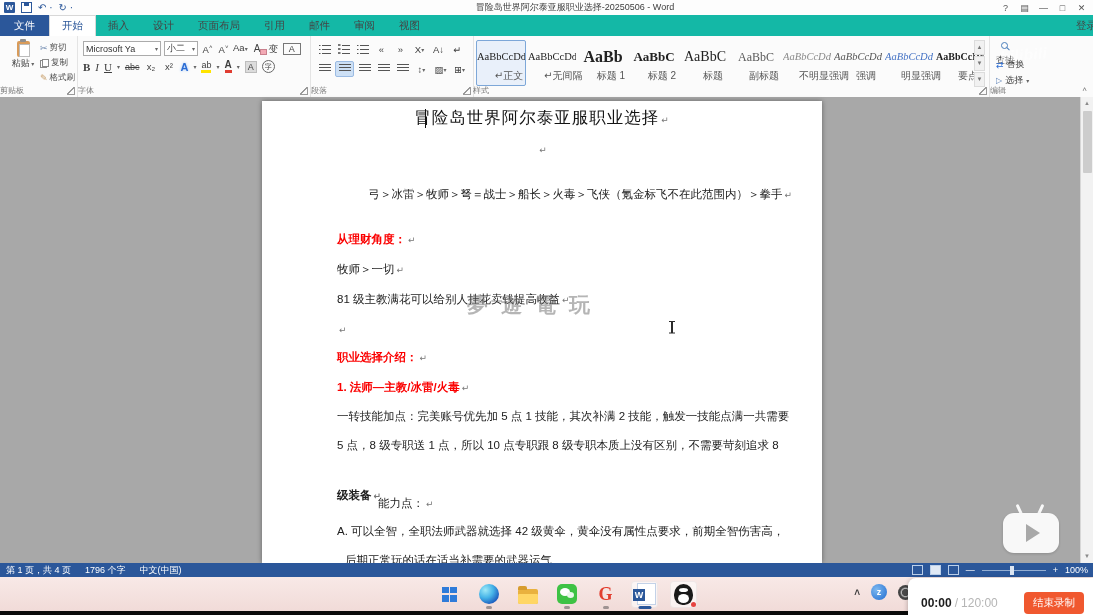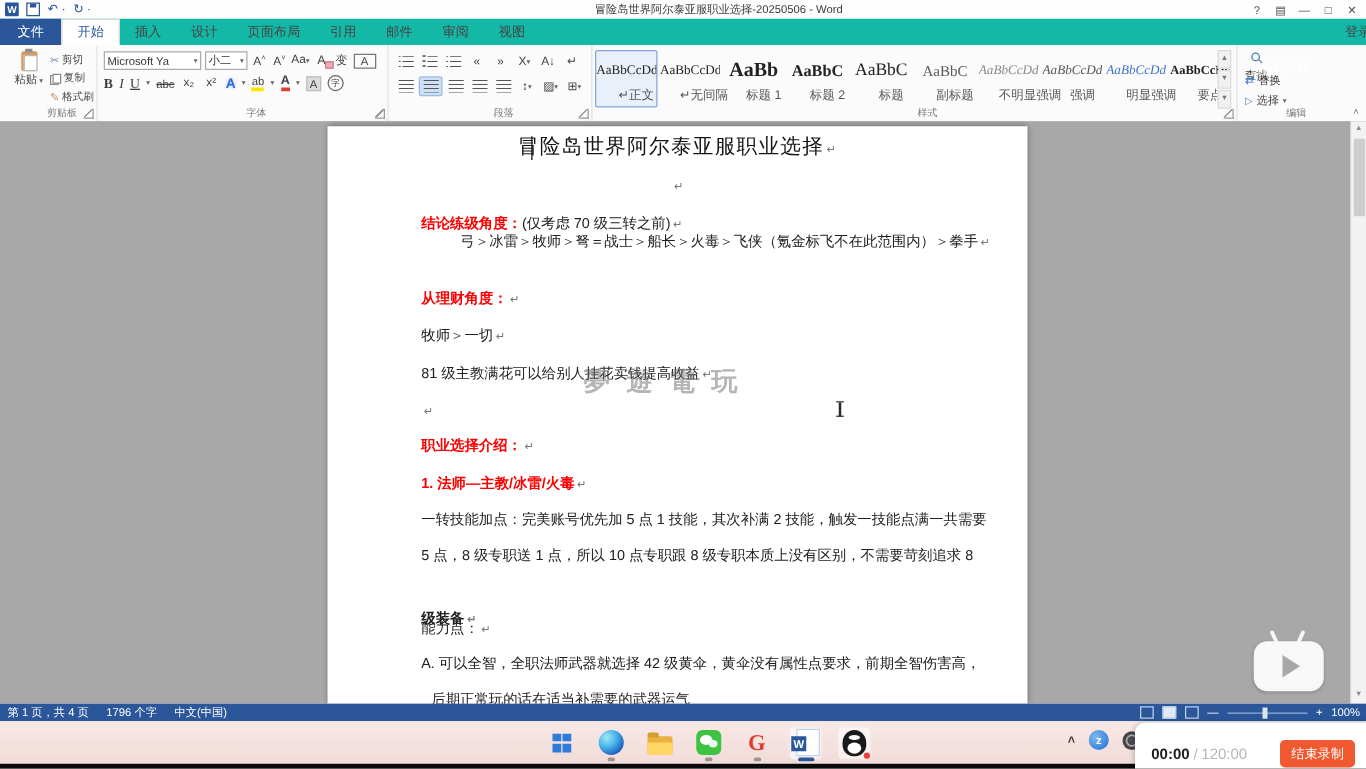--- a/index.html
+++ b/index.html
@@ -20,21 +20,21 @@
   
   .tabrow{position:absolute;top:15px;left:0;right:0;height:21px;background:#14b8a6;display:flex;align-items:stretch;font-size:10.5px;color:#444;}
   .tab{padding:0 12px;display:flex;align-items:center;cursor:default;}
   .tab.file{background:#2b579a;color:#fff;padding:0 14px;}
   .tab.active{background:#fff;color:#2b579a;border:1px solid #d8d8d8;border-bottom:none;}
   .signin{margin-left:auto;padding-right:0;display:flex;align-items:center;color:#444;position:relative;right:-4px;}
 
   
   .ribbon{position:absolute;top:36px;left:0;right:0;height:61px;background:#fbfbfb;border-bottom:1px solid #c9c9c9;font-size:9px;color:#3f3f3f;}
   .rgroup{position:absolute;top:0;bottom:0;border-right:1px solid #e4e4e4;}
-  .glabel{position:absolute;bottom:1px;left:0;right:0;text-align:center;font-size:8px;color:#7b7b7b;margin-left:22px;}
+  .glabel{position:absolute;bottom:1px;left:0;right:0;font-size:8px;color:#7b7b7b;}
   .launcher{position:absolute;right:2px;bottom:2px;width:7px;height:7px;border-right:1px solid #9a9a9a;border-bottom:1px solid #9a9a9a;
             background:linear-gradient(135deg,transparent 45%,#9a9a9a 45%,#9a9a9a 60%,transparent 60%);}
   .g-clip{left:0;width:77px;}
   .paste{position:absolute;left:6px;top:5px;width:34px;text-align:center;}
   .clipic{margin:0 auto;width:13px;height:16px;background:#d89b5a;border-radius:2px;position:relative;}
   .clipic::before{content:"";position:absolute;left:2px;top:3px;width:9px;height:11px;background:#fff;border:1px solid #bbb;}
   .clipic::after{content:"";position:absolute;left:3.5px;top:-2px;width:6px;height:3px;background:#8f8f8f;border-radius:1px;}
   .mini-btns{position:absolute;left:40px;top:6px;display:flex;flex-direction:column;gap:3px;font-size:8.5px;color:#4a4a4a;}
   .mini{display:flex;align-items:center;gap:2px;white-space:nowrap;}
   .ic-cut{color:#6b86ad;font-size:9px;}
@@ -384,32 +384,31 @@
     <span class="collapse">˄</span>
     <span class="biliwm">bilibili</span>
   </div>
 
   <div class="docarea">
     <div class="page">
       <div class="caret"></div>
 
       <div class="dline l-title" style="top:8px;"><span>冒险岛世界阿尔泰亚服职业选择</span><span class="pmark">↵</span></div>
       <div class="dline center-mark" style="top:40px;"><span class="pmark">↵</span></div>
-      <div class="dline" style="top:70px;"><span class="red">结论练级角度：</span><span>(仅考虑 70 级三转之前)</span><span class="pmark">↵</span></div>
       <div class="dline" style="top:85px;text-align:right;"><span>弓＞冰雷＞牧师＞弩＝战士＞船长＞火毒＞飞侠（氪金标飞不在此范围内）＞拳手</span><span class="pmark">↵</span></div>
       <div class="dline" style="top:130px;"><span class="red">从理财角度：</span><span class="pmark">↵</span></div>
       <div class="dline" style="top:160px;"><span>牧师＞一切</span><span class="pmark">↵</span></div>
       <div class="dline" style="top:190px;"><span>81 级主教满花可以给别人挂花卖钱提高收益</span><span class="pmark">↵</span></div>
       <div class="dline" style="top:220px;"><span class="pmark">↵</span></div>
       <div class="dline" style="top:248px;"><span class="red">职业选择介绍：</span><span class="pmark">↵</span></div>
       <div class="dline" style="top:278px;"><span class="red">1. 法师—主教/冰雷/火毒</span><span class="pmark">↵</span></div>
       <div class="dline" style="top:307px;"><span>一转技能加点：完美账号优先加 5 点 1 技能，其次补满 2 技能，触发一技能点满一共需要</span></div>
       <div class="dline" style="top:336px;"><span>5 点，8 级专职送 1 点，所以 10 点专职跟 8 级专职本质上没有区别，不需要苛刻追求 8</span></div>
       <div class="dline" style="top:386px;font-weight:bold;"><span>级装备</span><span class="pmark">↵</span></div>
-      <div class="dline" style="top:394px;"><span>能力点：</span><span class="pmark">↵</span></div>
+      <div class="dline" style="top:394px;margin-left:41px;"><span>能力点：</span><span class="pmark">↵</span></div>
       <div class="dline" style="top:422px;"><span>A. 可以全智，全职法师武器就选择 42 级黄伞，黄伞没有属性点要求，前期全智伤害高，</span></div>
       <div class="dline indent" style="top:451px;"><span>后期正常玩的话在适当补需要的武器运气</span></div>
 
       <div class="wm-doc">夢遊電玩</div>
       <div class="ibeam"></div>
     </div>
 
     <div class="vscroll">
       <div class="vs-btn" style="top:0;">▲</div>
       <div class="vs-thumb"></div>

